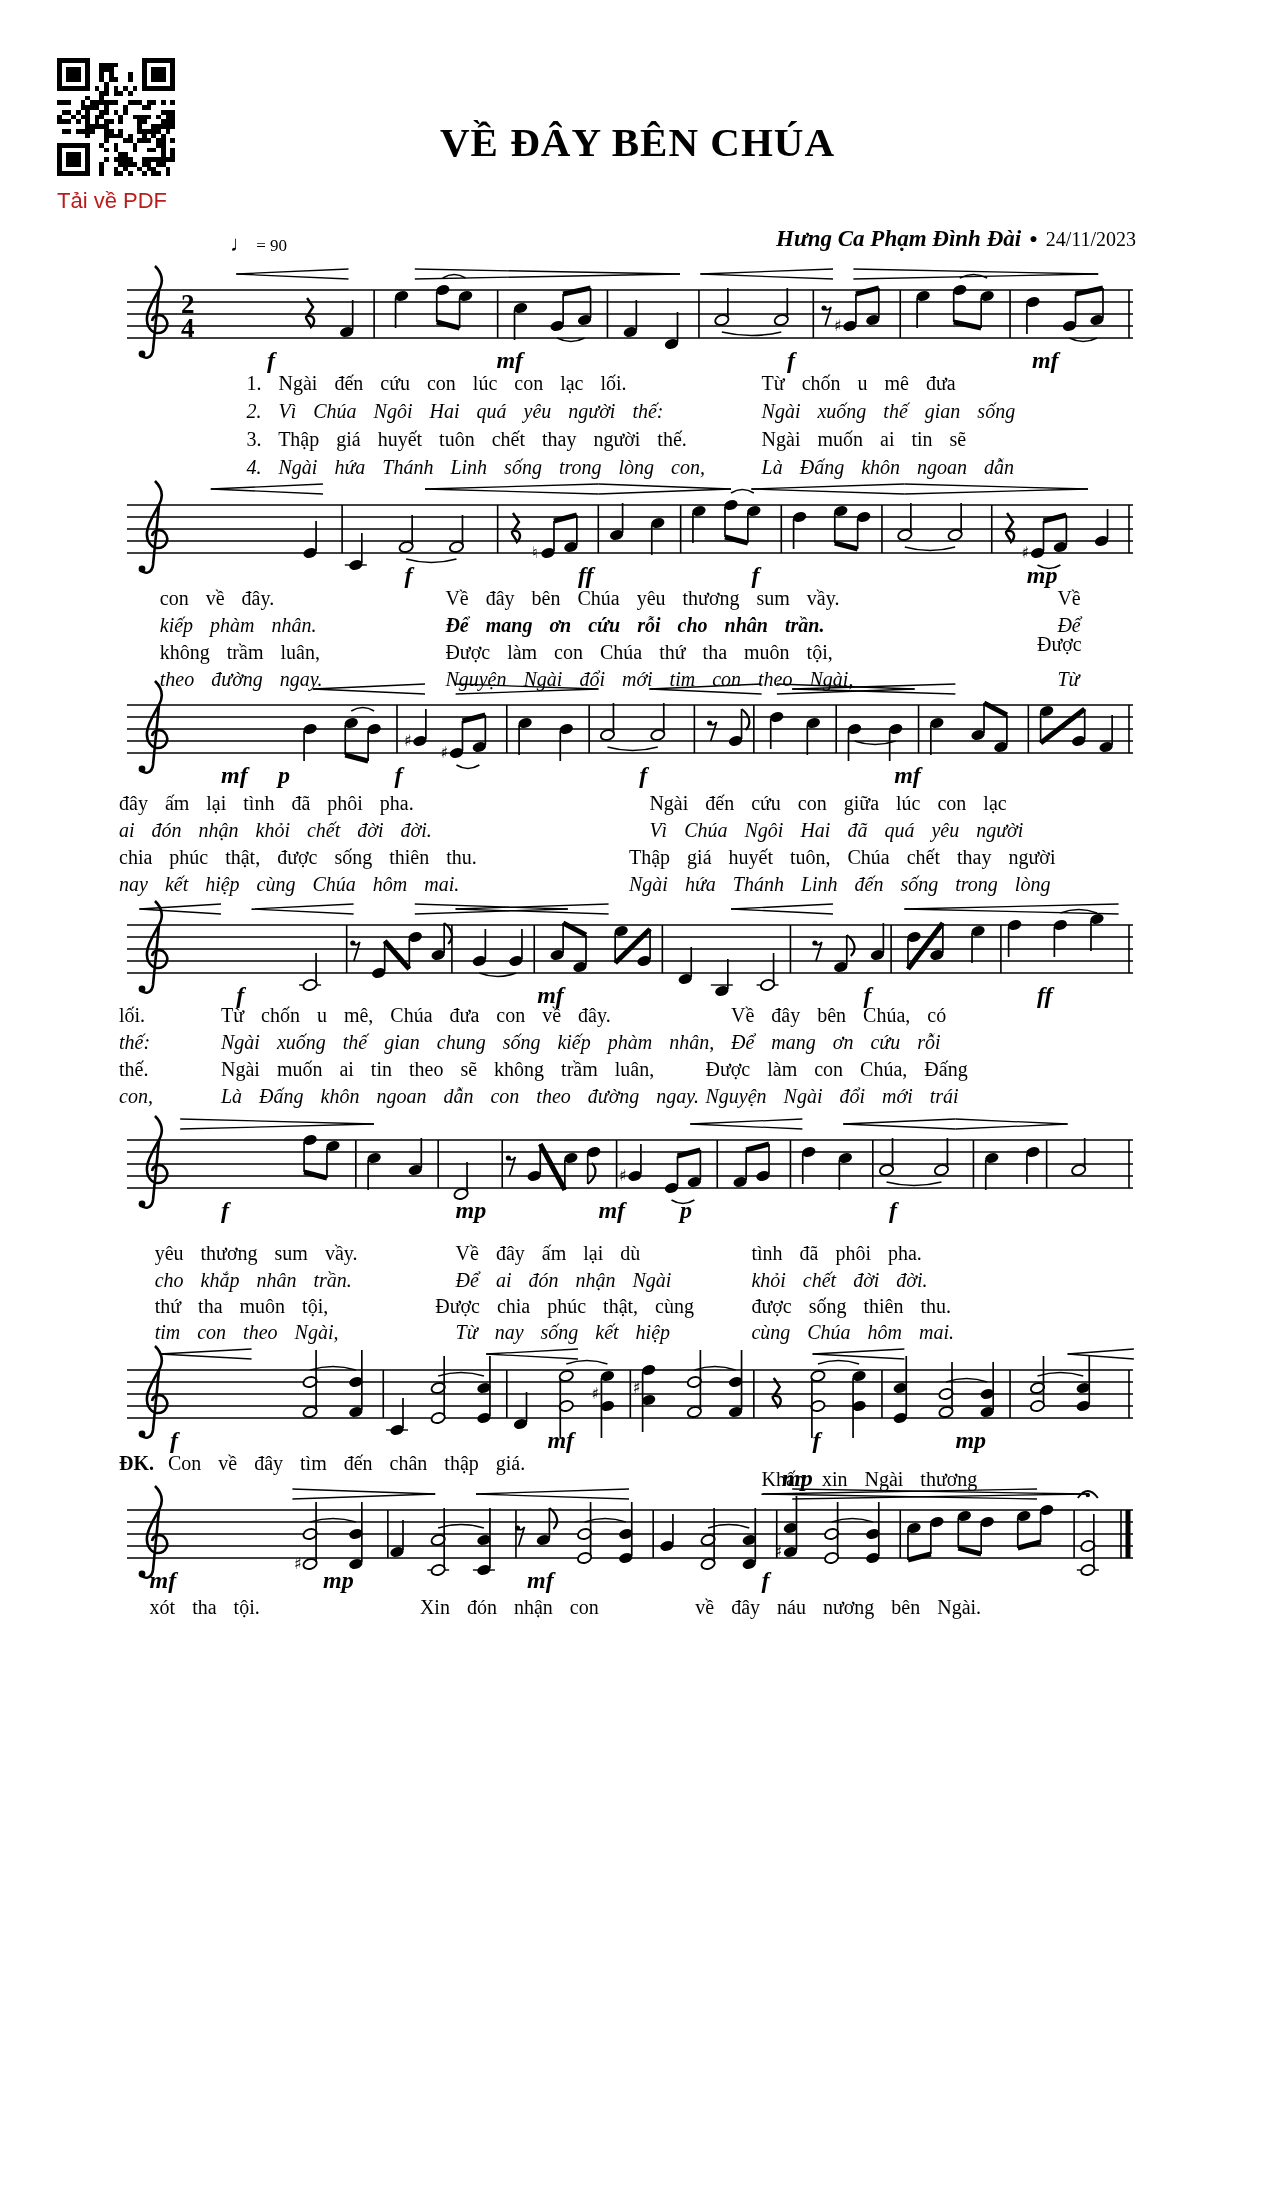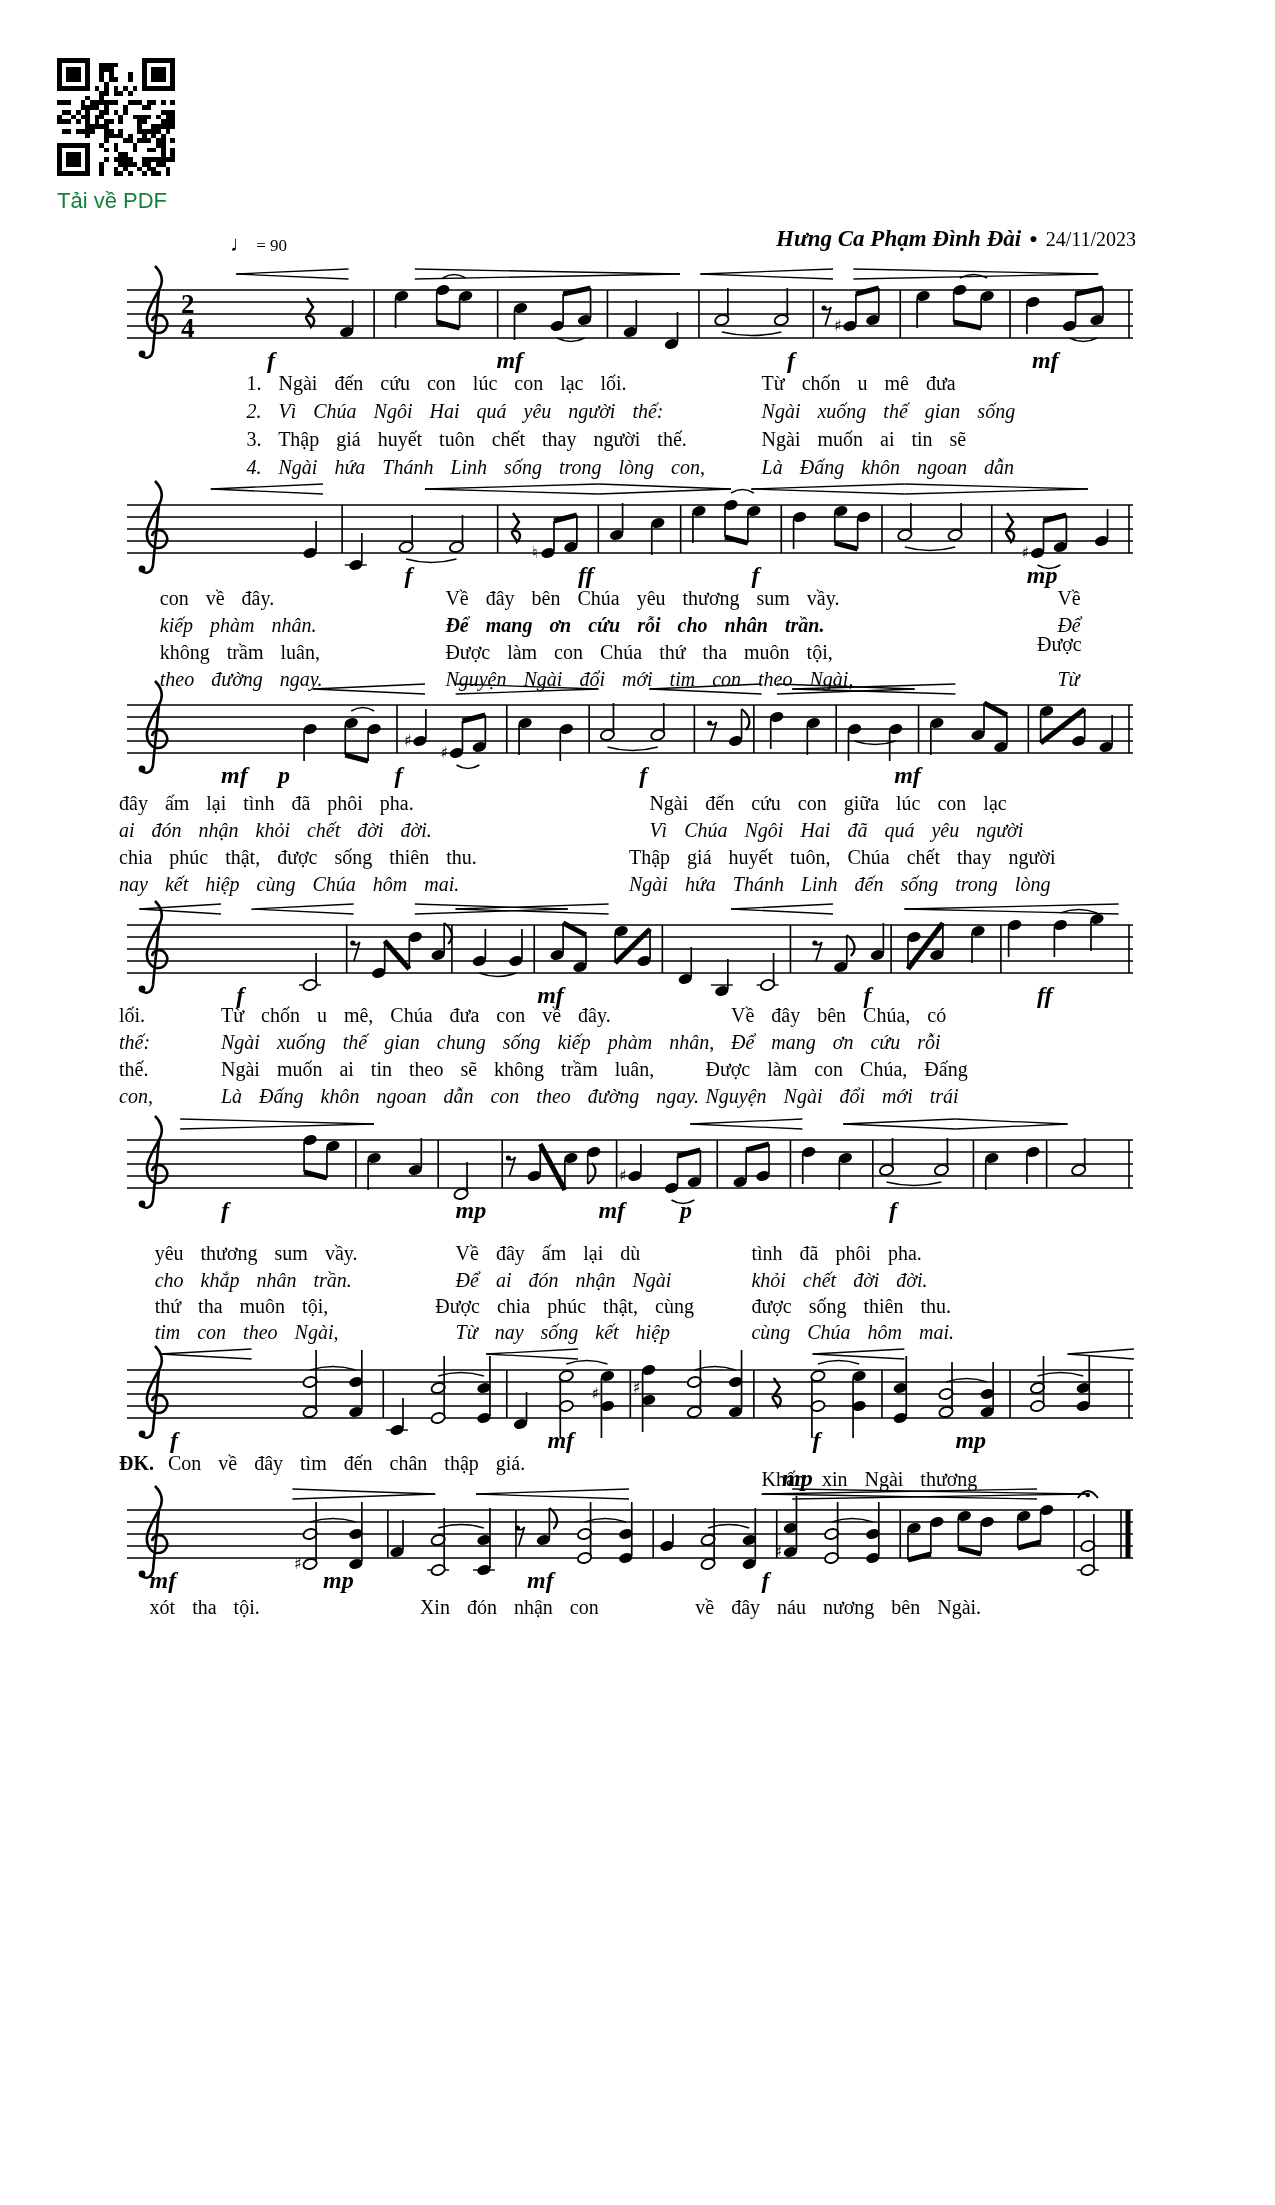--- a/index.html
+++ b/index.html
@@ -1,20 +1,20 @@
 <!DOCTYPE html>
 <html><head>
 <meta charset="utf-8">
 <style>
   html,body{margin:0;padding:0;background:#888;}
   .sheet{position:relative;width:1275px;height:2205px;background:#ffffff;margin:0 auto;
          font-family:"Liberation Serif", serif;color:#000;overflow:hidden;}
   .qr-wrap{position:absolute;left:57px;top:58px;}
   .qr-label{position:absolute;left:57px;top:188px;font-family:"Liberation Sans",sans-serif;
-            font-size:22px;color:#15803d;text-decoration:none;}
+            font-size:22px;color:#b91c1c;text-decoration:none;}
   .title{position:absolute;left:0;top:118px;width:100%;text-align:center;
          font-size:41px;font-weight:bold;letter-spacing:1px;margin:0;}
   .byline{position:absolute;top:226px;right:139px;white-space:nowrap;}
   .byline .composer{font-style:italic;font-weight:bold;font-size:23px;}
   .byline .sep{font-size:14px;vertical-align:3px;padding:0 4px;}
   .byline .date{font-size:20px;}
   .tempo{position:absolute;left:230px;top:231px;font-size:17px;white-space:nowrap;}
   .tempo .note{font-size:22px;}
   .system{position:absolute;left:119px;width:1020px;}
   .system svg{position:absolute;left:0;top:0;overflow:visible;}
@@ -318,20 +318,21 @@
         <rect x="13" y="24" width="1" height="1" fill="#000"></rect>
         <rect x="15" y="24" width="1" height="1" fill="#000"></rect>
         <rect x="18" y="24" width="1" height="1" fill="#000"></rect>
         <rect x="20" y="24" width="1" height="1" fill="#000"></rect>
         <rect x="21" y="24" width="1" height="1" fill="#000"></rect>
         <rect x="23" y="24" width="1" height="1" fill="#000"></rect>
       </svg>
   </div>
   <a class="qr-label" href="#">Tải về PDF</a>
 
+  <h1 class="title">VỀ ĐÂY BÊN CHÚA</h1>
 
   <div class="byline">
     <span class="composer">Hưng Ca Phạm Đình Đài</span>
     <span class="sep">●</span>
     <span class="date">24/11/2023</span>
   </div>
 
   <div class="tempo">
     <span class="note">♩</span>
     <span>= 90</span>

